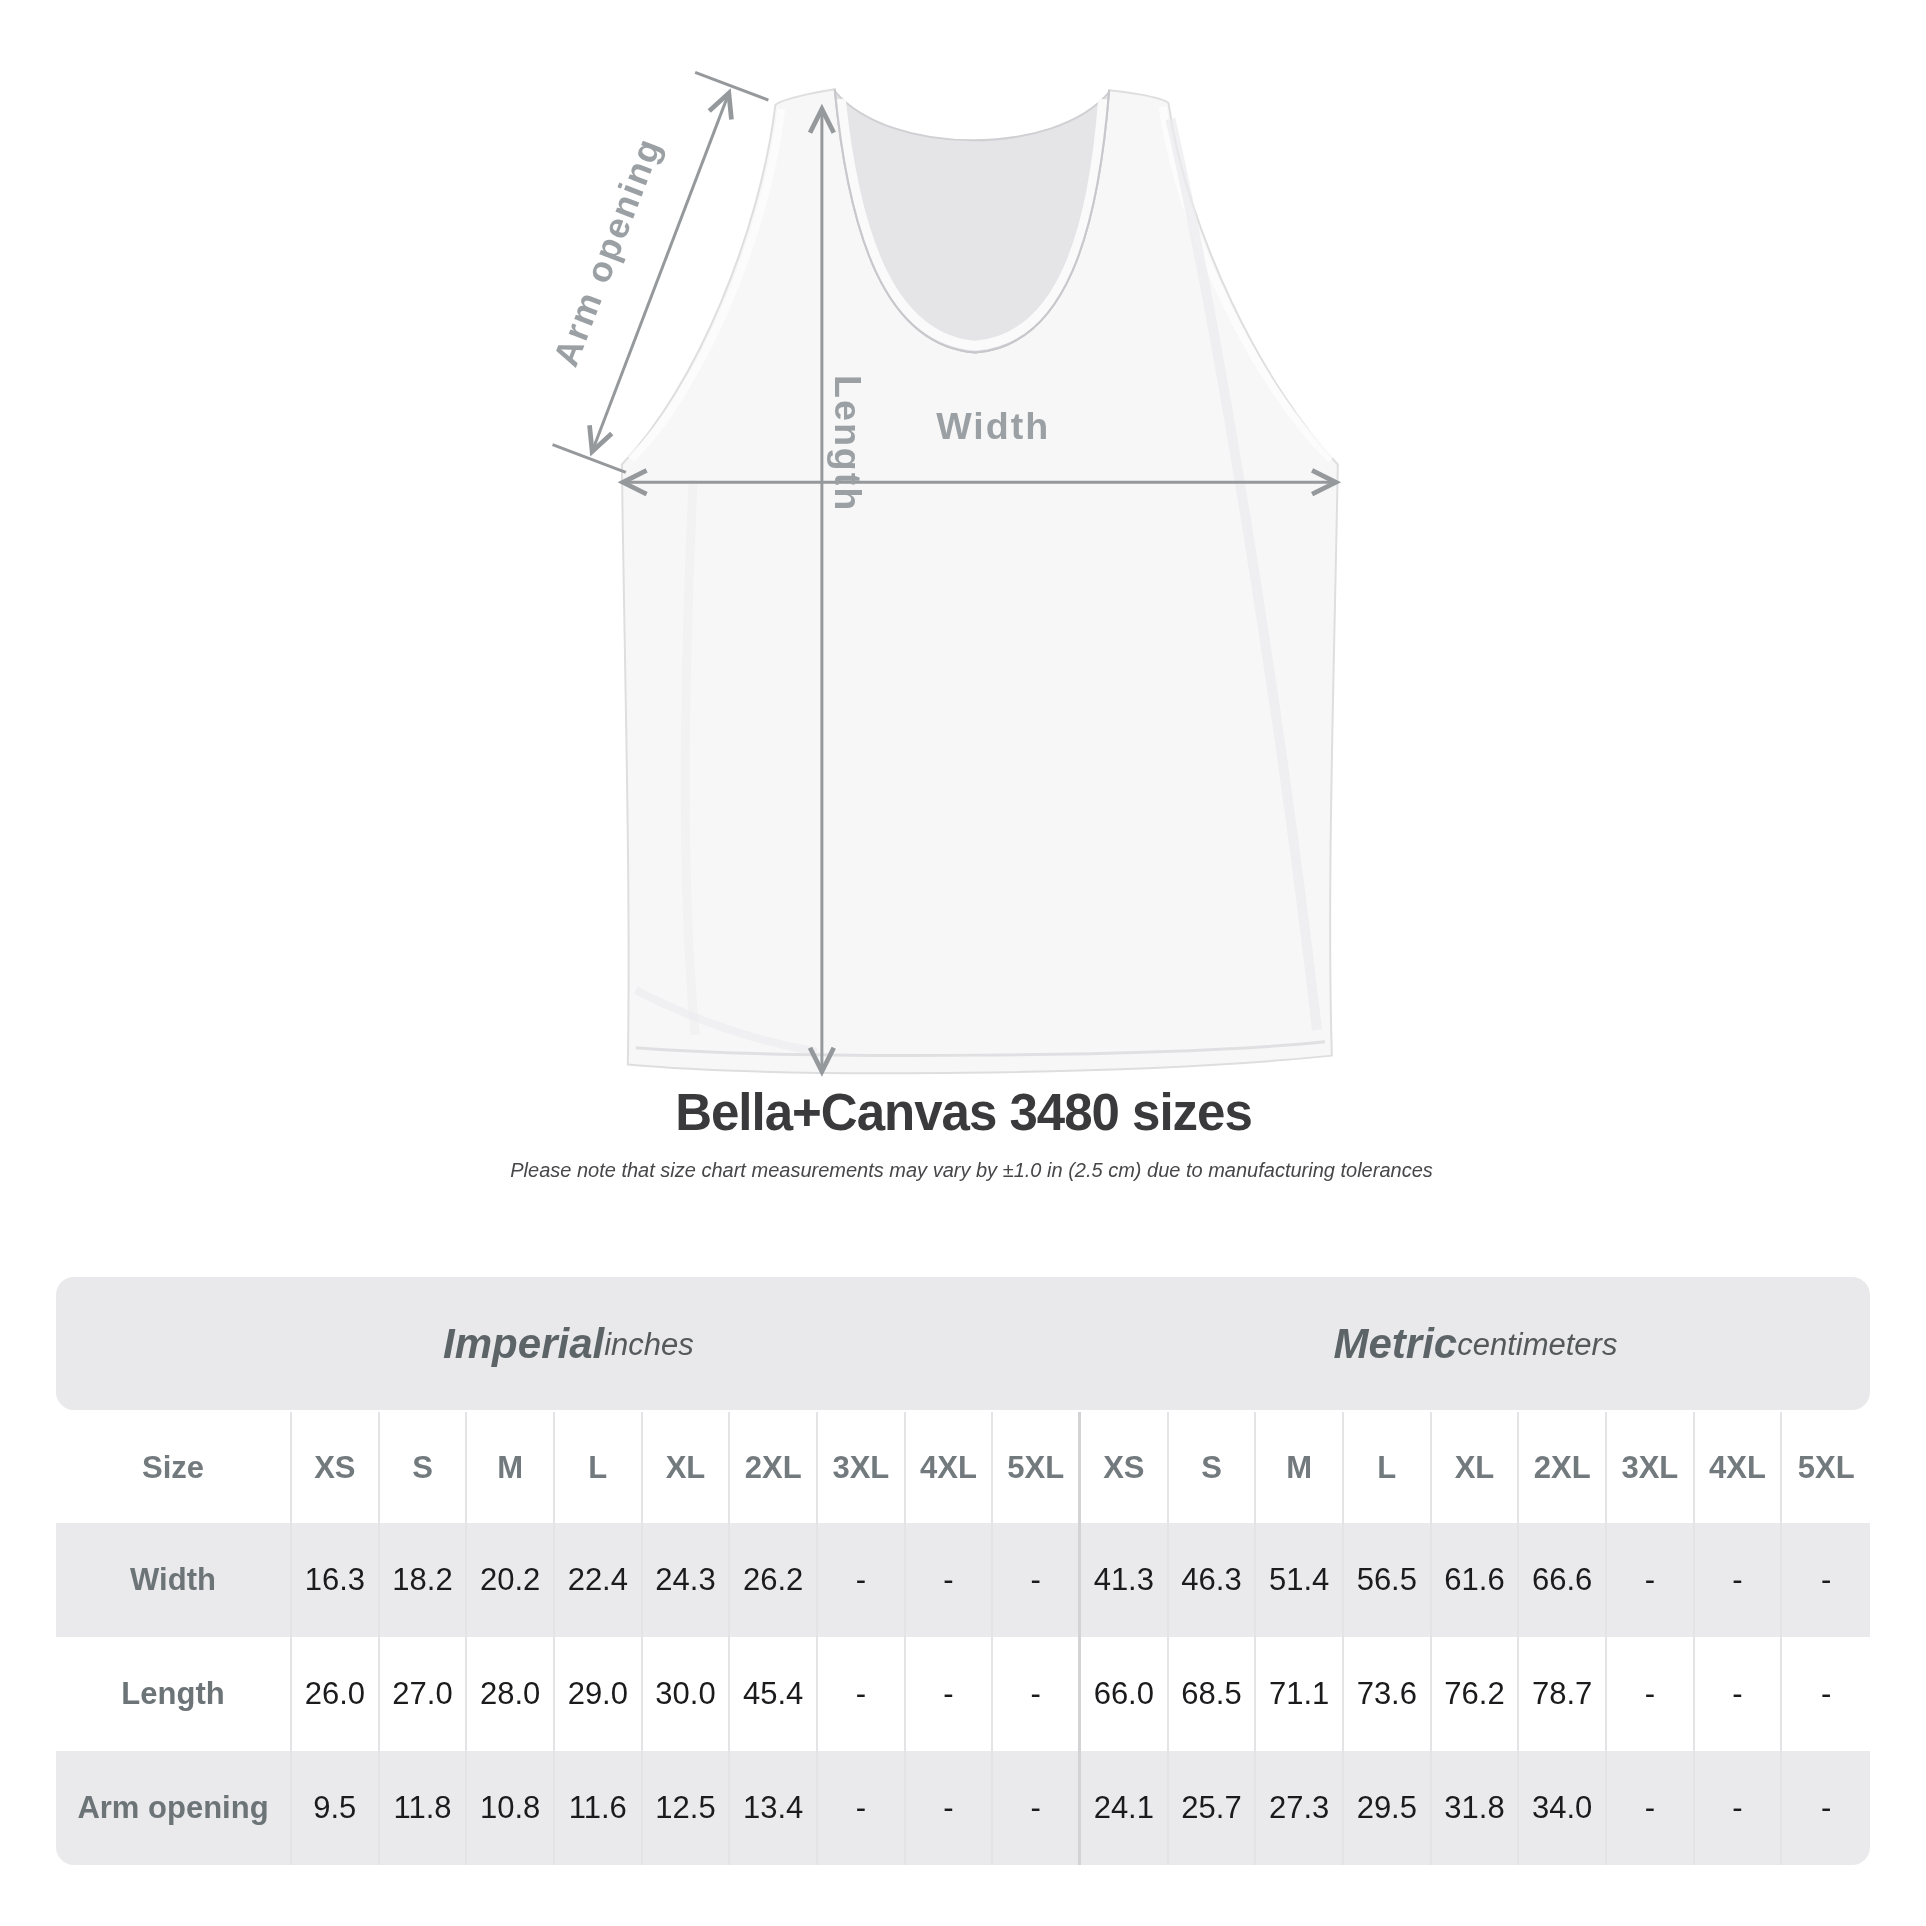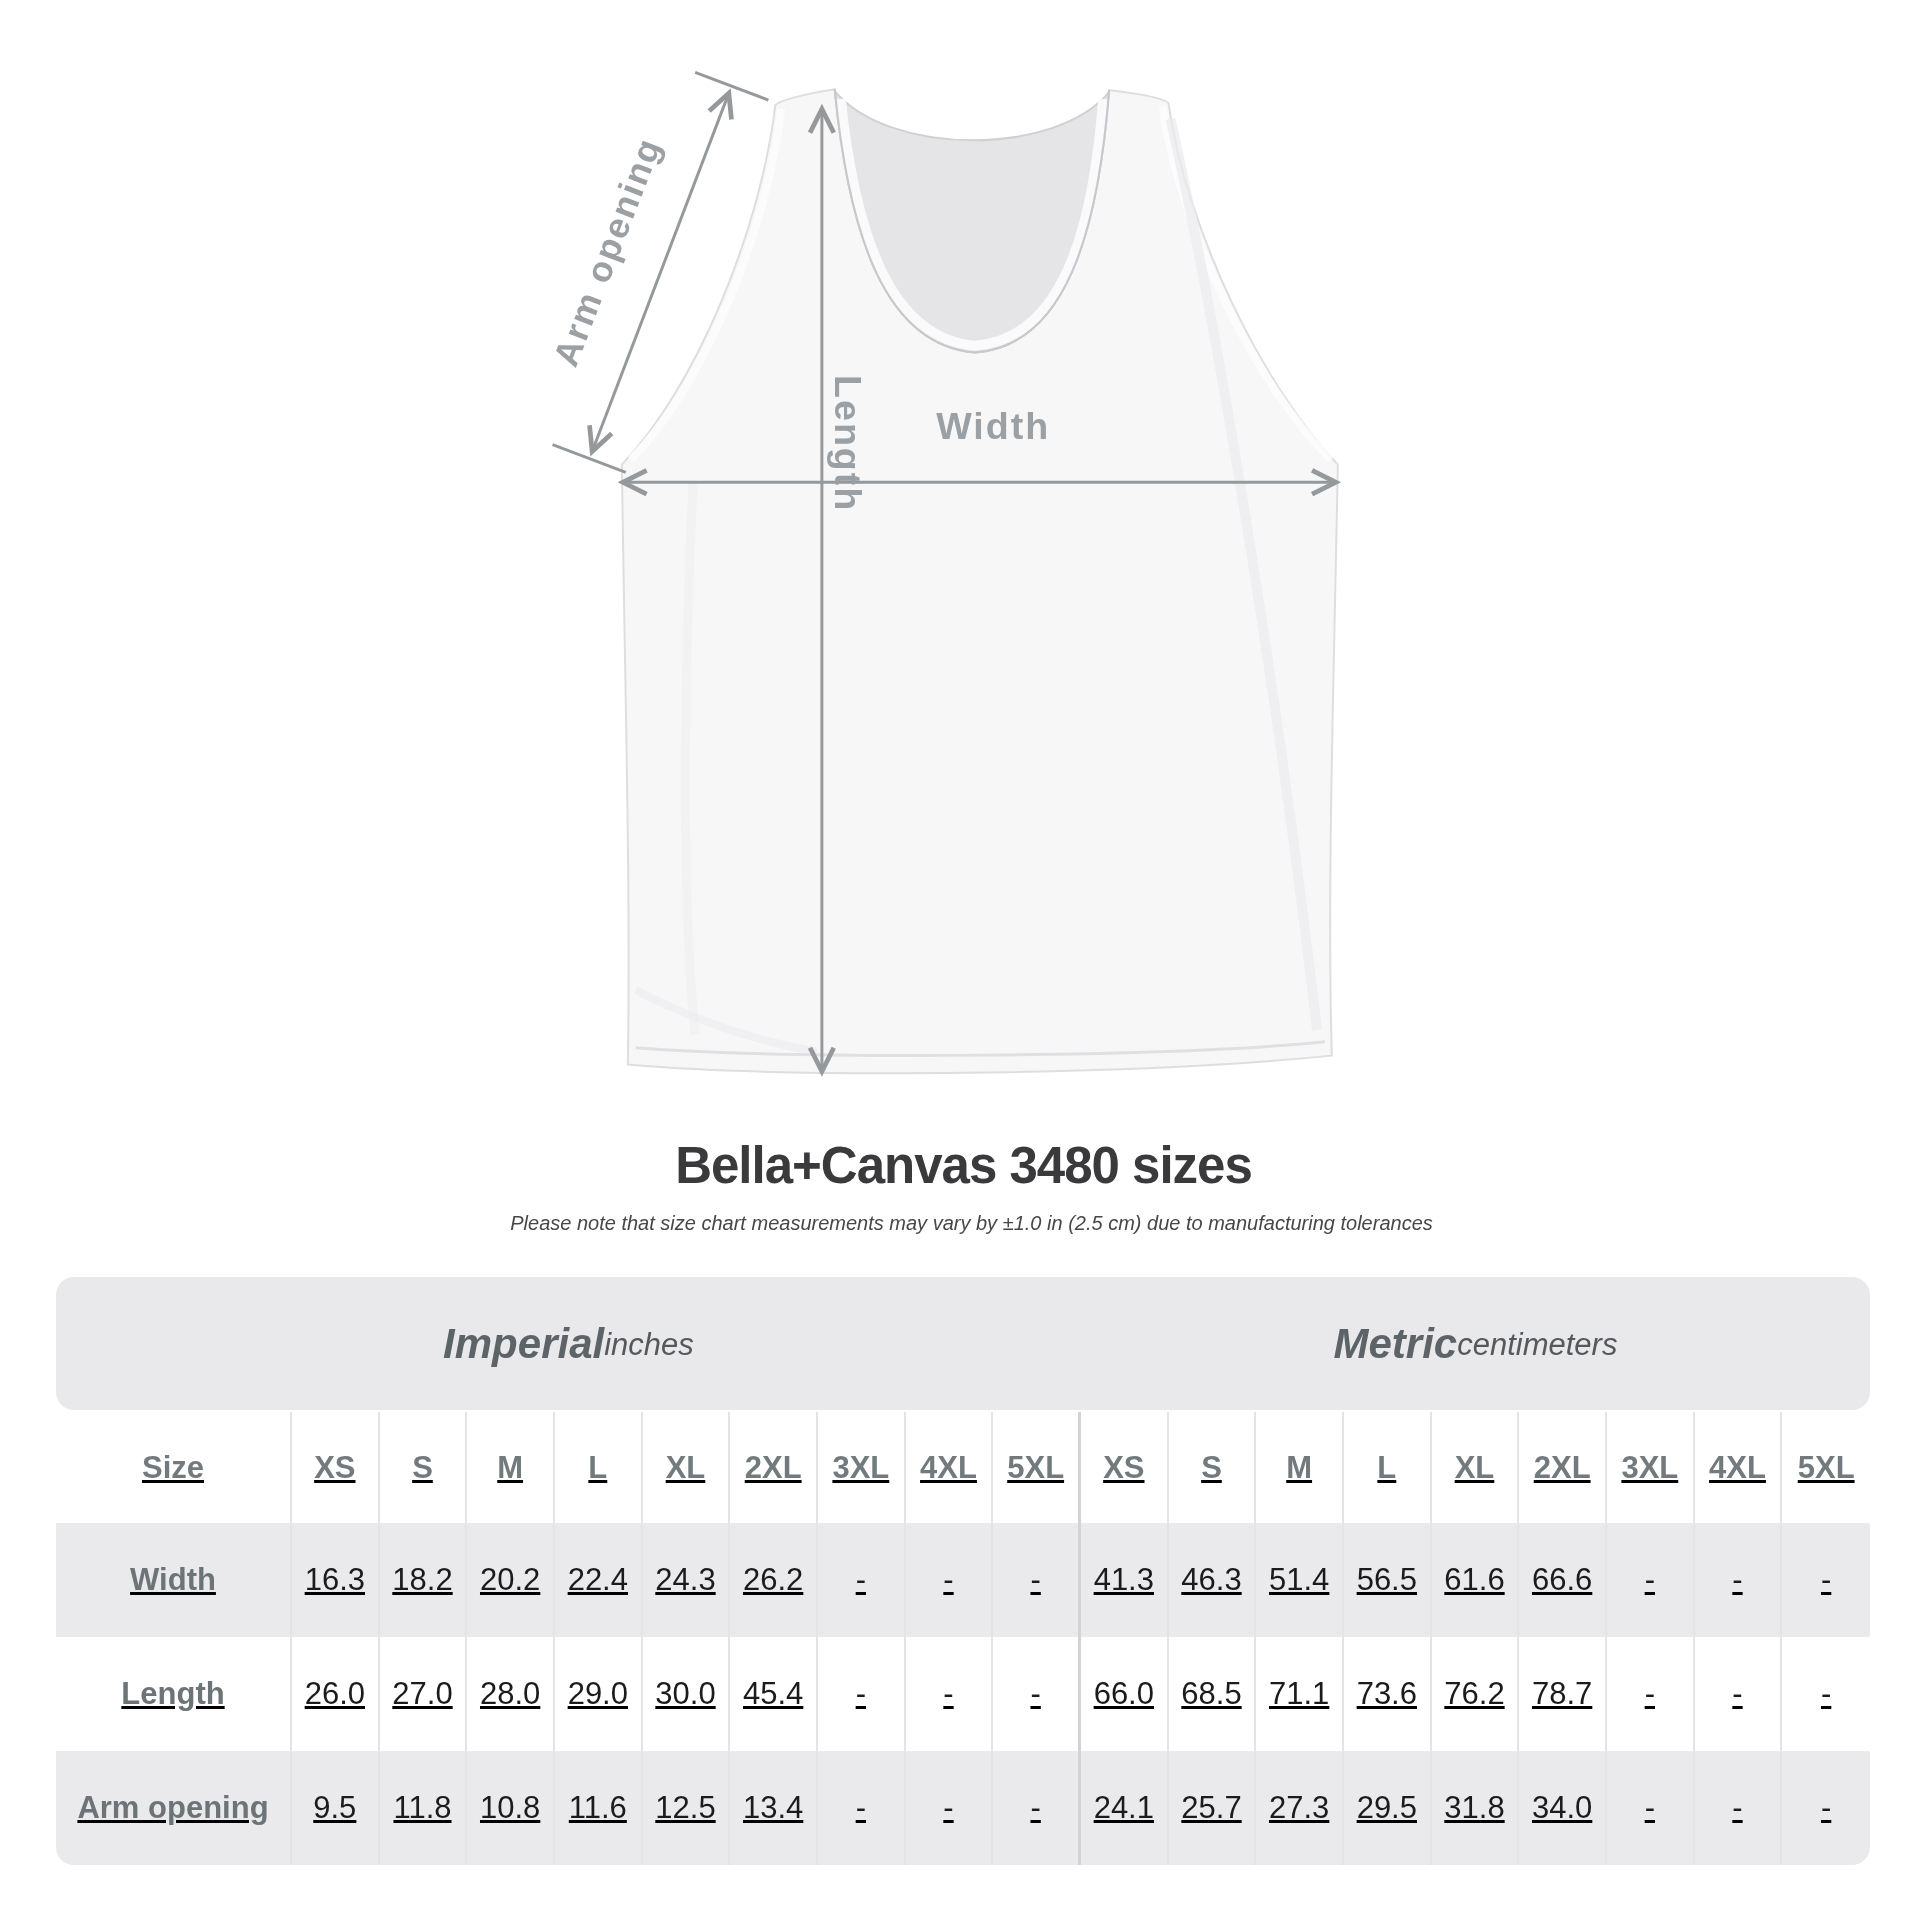--- a/index.html
+++ b/index.html
@@ -5,38 +5,38 @@
   html,body{margin:0;padding:0;background:#ffffff;}
   .page{
     position:relative;width:1927px;height:1927px;background:#ffffff;overflow:hidden;
     font-family:"Liberation Sans","DejaVu Sans",sans-serif;
   }
   
   .illustration{position:absolute;left:0;top:0;width:1927px;height:1124px;}
   .illustration svg{display:block;}
   .diagram-label{font-weight:bold;letter-spacing:2px;}
   
-  .heading{position:absolute;left:0;top:1137px;width:1927px;text-align:center;}
+  .heading{position:absolute;left:0;top:1084px;width:1927px;text-align:center;}
   .page-title{
     margin:0;font-size:51px;line-height:57px;font-weight:bold;color:#3a3a3c;letter-spacing:-1px;
   }
   .page-note{
     margin:12px 0 0 16px;font-size:20px;line-height:34px;font-style:italic;color:#47474a;
   }
   
   .size-table{position:absolute;left:56px;top:1277px;width:1814px;}
   .unit-band{
     height:133px;background:#e9e9eb;border-radius:18px;display:flex;margin-bottom:2px;
   }
   .unit-group{display:flex;align-items:center;justify-content:center;}
   .unit-group.imperial{width:56.5%;}
   .unit-group.metric{width:43.5%;}
   .unit-label{font-size:42px;line-height:50px;font-weight:bold;font-style:italic;color:#5d6468;}
   .unit-sublabel{font-size:31px;line-height:34px;font-style:italic;color:#55595c;margin-top:2px;}
-  .table-body{border-radius:0 0 18px 18px;overflow:hidden;text-decoration:underline;}
+  .table-body{border-radius:0 0 18px 18px;overflow:hidden;}
   .trow{
     display:grid;grid-template-columns:236px repeat(18,1fr);
   }
   .trow.header .c{height:111px;}
   .trow .c{
     height:114px;display:flex;align-items:center;justify-content:center;
     font-size:31px;color:#1b1b1d;border-right:2px solid #e4e4e6;
     box-sizing:border-box;background:transparent;
   }
   .trow .c:last-child{border-right:none;}

